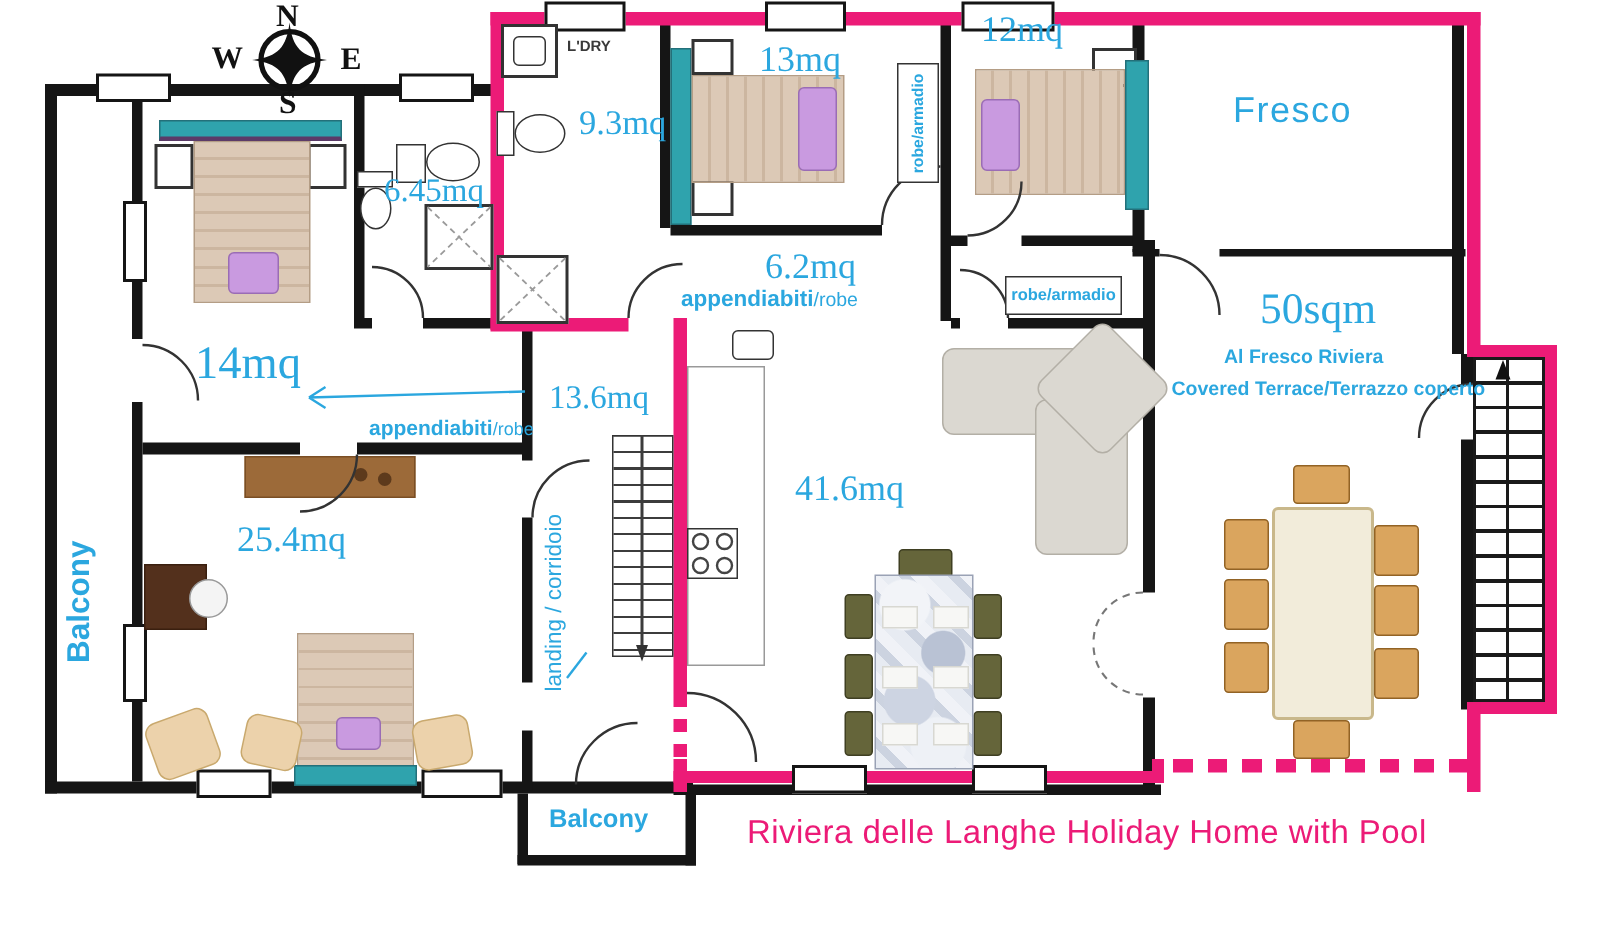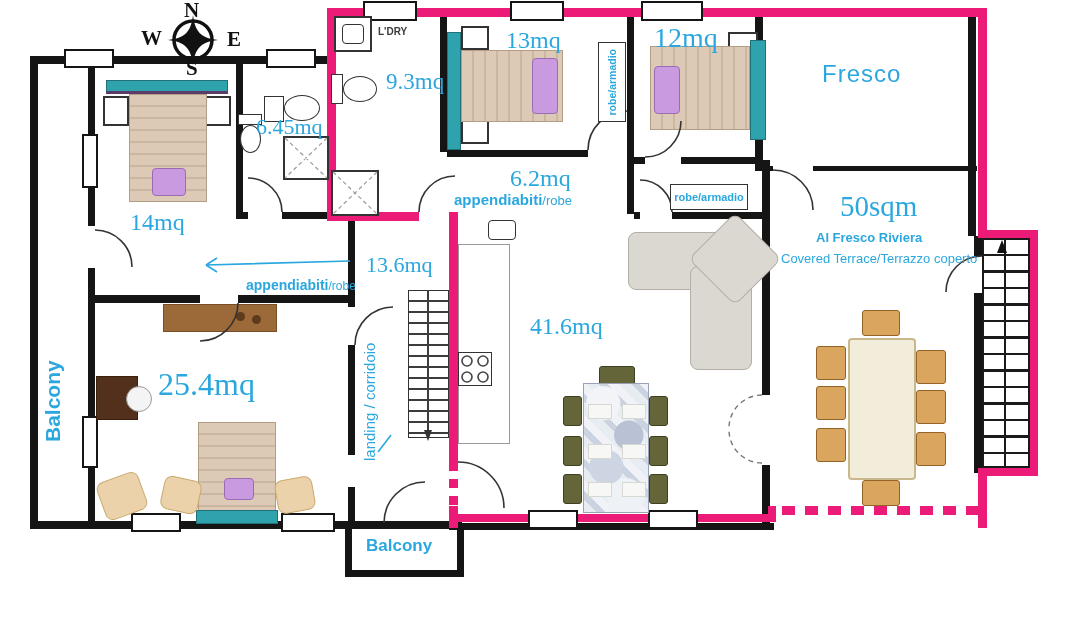--- a/index.html
+++ b/index.html
@@ -241,40 +241,41 @@
   </svg>
 
   <div class="lbl serif" style="left:184px;top:0px;font-size:21px;font-weight:bold;color:#111">N</div>
   <div class="lbl serif" style="left:141px;top:28px;font-size:21px;font-weight:bold;color:#111">W</div>
   <div class="lbl serif" style="left:227px;top:29px;font-size:21px;font-weight:bold;color:#111">E</div>
   <div class="lbl serif" style="left:186px;top:58px;font-size:21px;font-weight:bold;color:#111">S</div>
 
   <div class="lbl dark" style="left:378px;top:27px;font-size:10px;font-weight:bold">L'DRY</div>
   <div class="lbl serif" style="left:386px;top:70px;font-size:23px">9.3mq</div>
   <div class="lbl serif" style="left:506px;top:28px;font-size:24px">13mq</div>
-  <div class="lbl serif" style="left:654px;top:24px;font-size:28px">12mq</div>
+  <div class="lbl serif" style="left:654px;top:8px;font-size:24px">12mq</div>
   <div class="lbl" style="left:822px;top:62px;font-size:24px;letter-spacing:1px">Fresco</div>
   <div class="box-lbl" style="left:598px;top:42px;width:28px;height:80px">
     <span class="lbl vert" style="position:static;font-size:10.5px;font-weight:bold">robe/armadio</span>
   </div>
   <div class="lbl serif" style="left:256px;top:116px;font-size:22px">6.45mq</div>
-  <div class="lbl serif" style="left:130px;top:210px;font-size:24px">14mq</div>
+  <div class="lbl serif" style="left:130px;top:226px;font-size:31px">14mq</div>
   <div class="lbl serif" style="left:510px;top:166px;font-size:24px">6.2mq</div>
   <div class="lbl" style="left:454px;top:192px;font-size:15px">
     <b>appendiabiti</b><span style="font-size:13px">/robe</span>
   </div>
   <div class="box-lbl" style="left:670px;top:184px;width:78px;height:26px">
     <span class="lbl" style="position:static;font-size:11px;font-weight:bold">robe/armadio</span>
   </div>
   <div class="lbl serif" style="left:840px;top:192px;font-size:29px">50sqm</div>
   <div class="lbl" style="left:816px;top:231px;font-size:13px;font-weight:bold">Al Fresco Riviera</div>
-  <div class="lbl" style="left:781px;top:252px;font-size:13px;font-weight:normal">Covered Terrace/Terrazzo coperto</div>
+  <div class="lbl" style="left:781px;top:252px;font-size:13px;font-weight:bold">Covered Terrace/Terrazzo coperto</div>
   <div class="lbl serif" style="left:366px;top:254px;font-size:22px">13.6mq</div>
   <div class="lbl vert" style="left:362px;top:296px;height:165px;font-size:15px">landing / corridoio</div>
   <div class="lbl serif" style="left:530px;top:314px;font-size:24px">41.6mq</div>
-  <div class="lbl serif" style="left:158px;top:368px;font-size:32px">25.4mq</div>
+  <div class="lbl serif" style="left:158px;top:348px;font-size:24px">25.4mq</div>
   <div class="lbl" style="left:246px;top:278px;font-size:14px">
     <b>appendiabiti</b><span style="font-size:12px">/robe</span>
   </div>
   <div class="lbl vert" style="left:42px;top:322px;height:120px;font-size:21px;font-weight:bold">Balcony</div>
   <div class="lbl" style="left:366px;top:537px;font-size:17px;font-weight:bold">Balcony</div>
 
+  <div class="title" style="left:498px;top:542px">Riviera delle Langhe Holiday Home with Pool</div>
 </div>
 
 </body></html>

